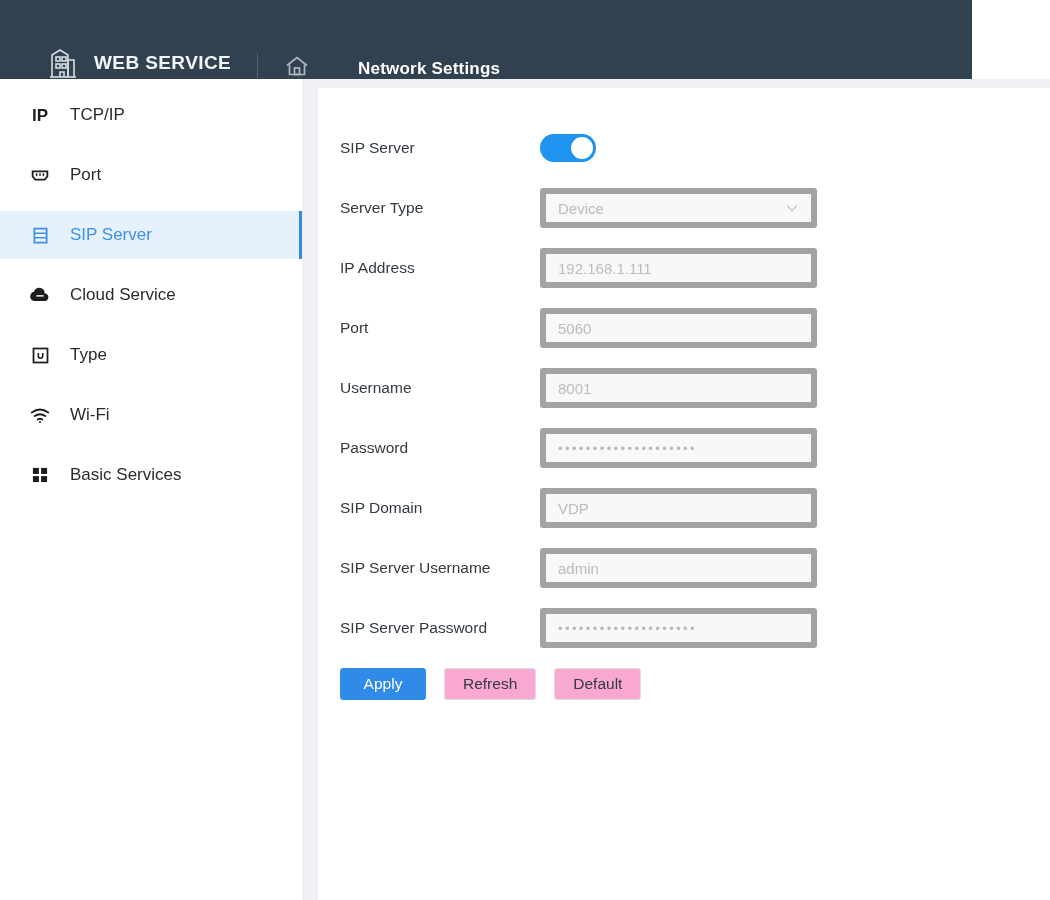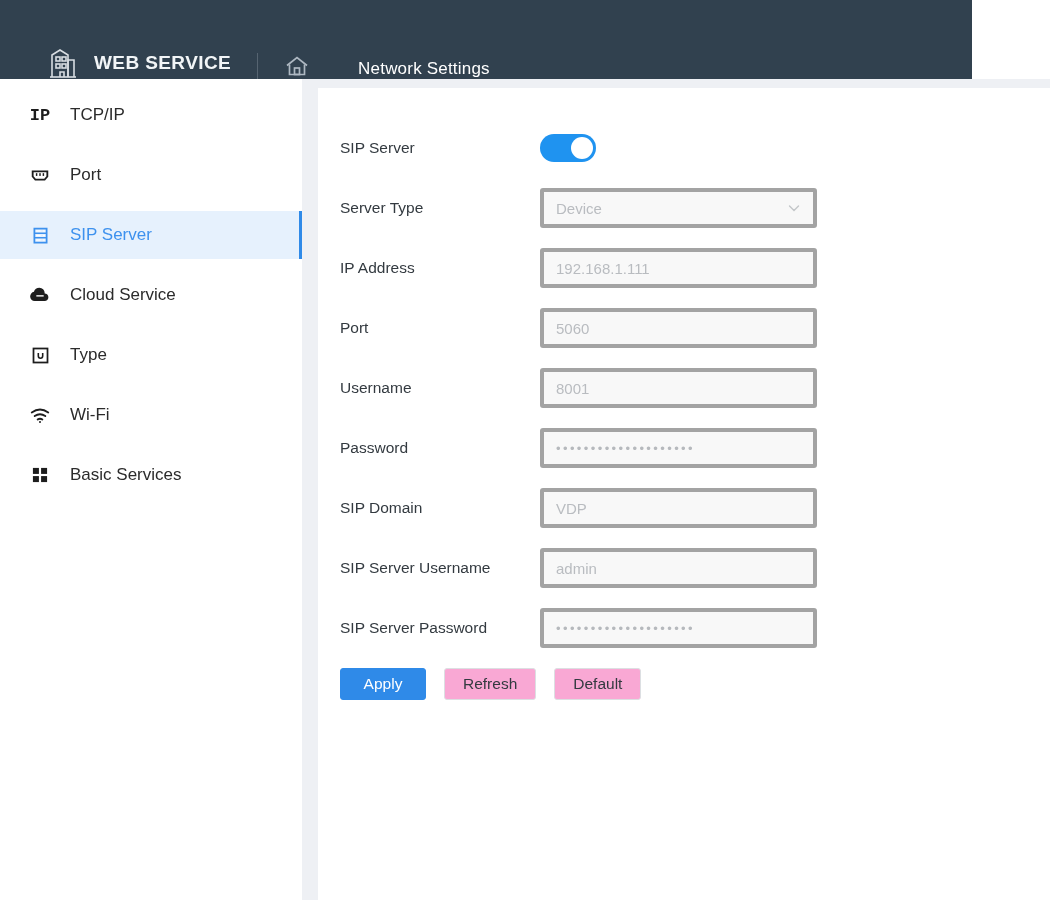--- a/index.html
+++ b/index.html
@@ -24,21 +24,21 @@
     font-size: 19px; font-weight: bold; letter-spacing: .4px;
     color: #f2f5f7;
   }
   .hdr-divider {
     width: 1px; height: 26px; background: #566471;
     margin-left: 26px;
   }
   .home-icon { width: 26px; height: 26px; color: #aeb8c2; margin-left: 26px; flex: none; }
   .page-title {
     margin-left: 48px;
-    font-size: 17px; font-weight: normal; color: #ffffff;
+    font-size: 17px; font-weight: bold; color: #ffffff;
     letter-spacing: .2px;
   }
 
   
   .shell {
     position: absolute; left: 0; top: 79px;
     width: 1050px; height: 821px;
     background: #eef0f4;
   }
 
@@ -70,21 +70,21 @@
   }
   .nav-item.active { background: #e6f1fd; }
   .nav-item.active .nav-label { color: #3d91ee; }
   .nav-item.active .nav-icon { color: #3d91ee; }
   .nav-item.active::after {
     content: ""; position: absolute; right: 0; top: 0;
     width: 3px; height: 48px; background: #2f8ae8;
   }
   .ip-glyph {
     font-size: 17px; font-weight: bold;
-    font-family: Liberation Mono, monospace;
+    font-family: Liberation Sans, sans-serif;
     line-height: 1;
   }
 
   
   .content {
     position: absolute; left: 318px; top: 9px;
     width: 732px; height: 812px;
     background: #ffffff;
   }
   .form { padding: 40px 0 0 22px; }
@@ -107,21 +107,21 @@
   .toggle .knob {
     position: absolute; right: 3px; top: 3px;
     width: 22px; height: 22px; border-radius: 50%;
     background: #ffffff;
   }
 
   
   .input, .select {
     width: 277px; height: 40px;
     background: #f8f8f8;
-    border: 4px solid #a3a3a3;
+    border: 6px solid #a3a3a3;
     border-radius: 3px;
     display: flex; align-items: center;
     padding: 0 12px;
     font-size: 15px; color: #b9bcc0; text-align: right;
   }
   .select { justify-content: space-between; cursor: pointer; }
   .chevron { width: 14px; height: 14px; color: #c3c6c9; flex: none; }
   .dots {
     letter-spacing: 2.4px; font-size: 13px; color: #b6b9bd;
     line-height: 1;

